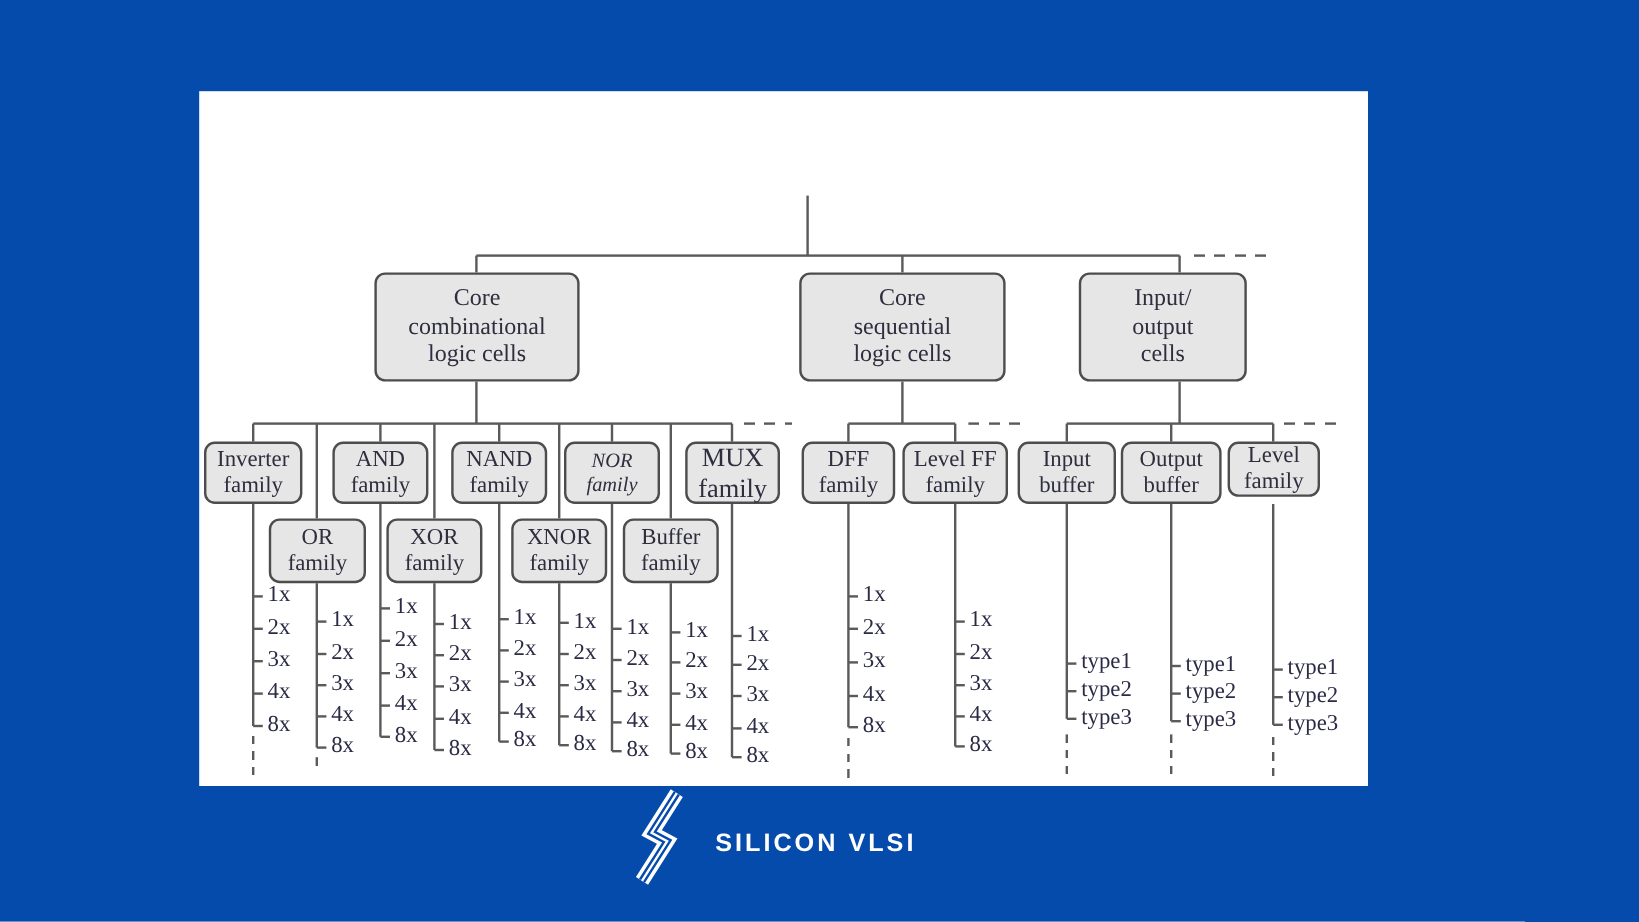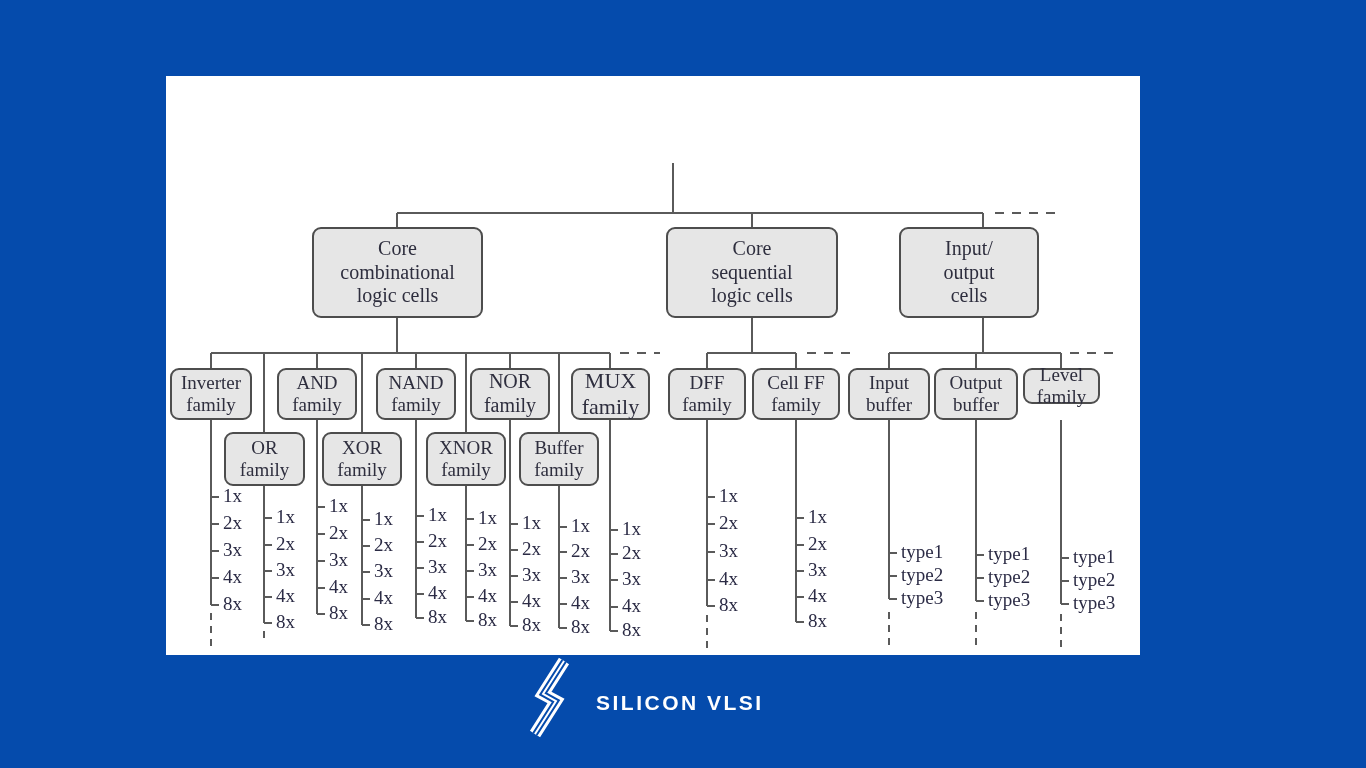--- a/index.html
+++ b/index.html
@@ -99,21 +99,21 @@
         <div class="nline">family</div>
       </div>
       <div class="node" style="left: 111px; top: 292px; width: 80px; height: 52px; font-size: 19px;">
         <div class="nline">AND</div>
         <div class="nline">family</div>
       </div>
       <div class="node" style="left: 210px; top: 292px; width: 80px; height: 52px; font-size: 19px;">
         <div class="nline">NAND</div>
         <div class="nline">family</div>
       </div>
-      <div class="node" style="left: 304px; top: 292px; width: 80px; height: 52px; font-size: 20px;">
+      <div class="node" style="left: 304px; top: 292px; width: 80px; height: 52px; font-size: 17px; font-style: italic;">
         <div class="nline">NOR</div>
         <div class="nline">family</div>
       </div>
       <div class="node" style="left: 405px; top: 292px; width: 79px; height: 52px; font-size: 22px; align-items: center;">
         <div class="nline">MUX</div>
         <div class="nline">family</div>
       </div>
       <div class="node" style="left: 58px; top: 356px; width: 81px; height: 54px; font-size: 19px;">
         <div class="nline">OR</div>
         <div class="nline">family</div>
@@ -128,32 +128,32 @@
       </div>
       <div class="node" style="left: 353px; top: 356px; width: 80px; height: 54px; font-size: 19px;">
         <div class="nline">Buffer</div>
         <div class="nline">family</div>
       </div>
       <div class="node" style="left: 502px; top: 292px; width: 78px; height: 52px; font-size: 19px;">
         <div class="nline">DFF</div>
         <div class="nline">family</div>
       </div>
       <div class="node" style="left: 586px; top: 292px; width: 88px; height: 52px; font-size: 19px;">
-        <div class="nline">Cell FF</div>
+        <div class="nline">Level FF</div>
         <div class="nline">family</div>
       </div>
       <div class="node" style="left: 682px; top: 292px; width: 82px; height: 52px; font-size: 19px;">
         <div class="nline">Input</div>
         <div class="nline">buffer</div>
       </div>
       <div class="node" style="left: 768px; top: 292px; width: 84px; height: 52px; font-size: 19px;">
         <div class="nline">Output</div>
         <div class="nline">buffer</div>
       </div>
-      <div class="node" style="left: 857px; top: 292px; width: 77px; height: 36px; font-size: 19px;">
+      <div class="node" style="left: 857px; top: 292px; width: 77px; height: 46px; font-size: 19px;">
         <div class="nline">Level</div>
         <div class="nline">family</div>
       </div>
       <div class="sline" style="left: 44px; top: 344px; width: 2px; height: 185px;"></div>
       <div class="tick" style="left: 45px; top: 420px;"></div>
       <div class="leaf-label" style="left: 57px; top: 409px;">1x</div>
       <div class="tick" style="left: 45px; top: 447px;"></div>
       <div class="leaf-label" style="left: 57px; top: 436px;">2x</div>
       <div class="tick" style="left: 45px; top: 474px;"></div>
       <div class="leaf-label" style="left: 57px; top: 463px;">3x</div>

